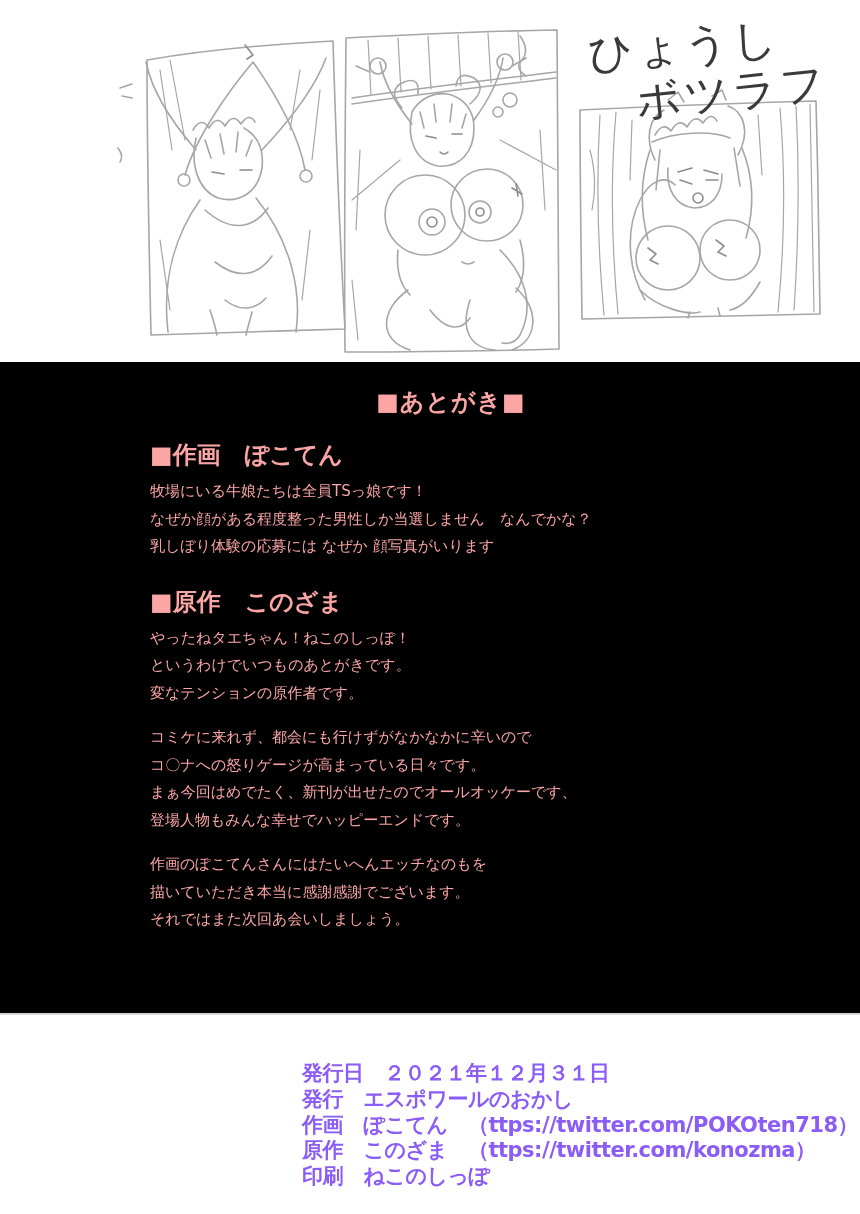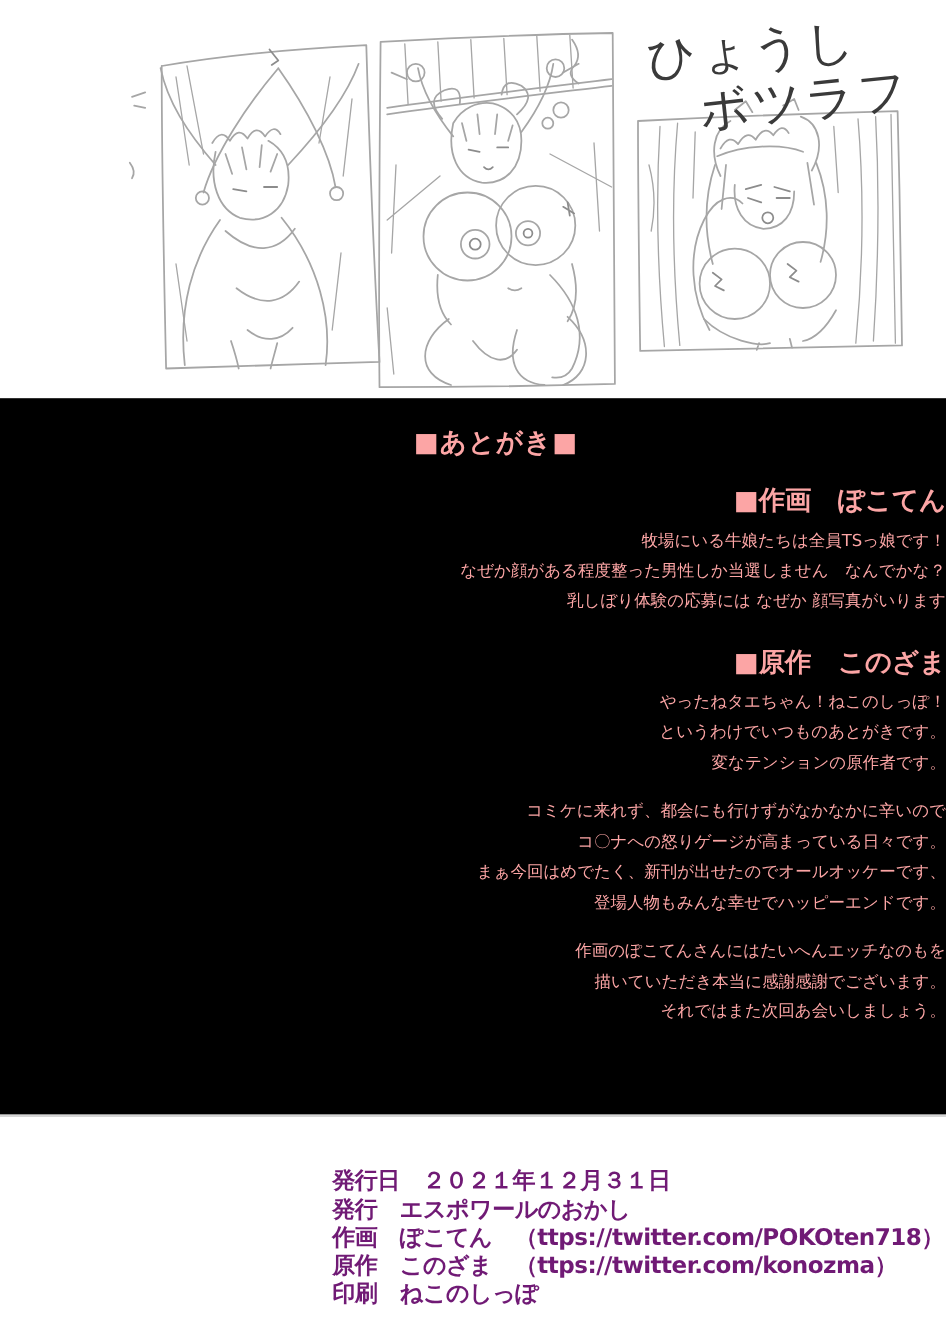--- a/index.html
+++ b/index.html
@@ -27,30 +27,30 @@
     position:absolute;top:362px;left:0;width:860px;height:651px;
     background:#000;color:#fca5a5;
     border-bottom:2px solid #d5d5d5;box-sizing:content-box;
   }
   .aw-title{
     margin-top:24px;text-align:center;
     font-size:24px;font-weight:bold;letter-spacing:1px;
     transform:translateX(21px);
     white-space:pre;
   }
-  .aw-content{margin:22px 0 0 150px;text-align:right;}
+  .aw-content{margin:22px 0 0 150px;}
   .aw-header{font-size:24px;font-weight:bold;line-height:30px;margin-bottom:8px;white-space:pre;}
   .aw-line{font-size:15px;line-height:27.5px;white-space:pre;}
   .aw-section2{margin-top:26px;}
   .aw-para{margin-top:17px;}
 
   
   .colophon{
     position:absolute;top:1015px;left:0;width:860px;height:199px;
-    background:#fff;color:#701a75;
+    background:#fff;color:#8b5cf6;
     padding-top:46px;padding-left:302px;box-sizing:border-box;
   }
   .co-line{
     font-size:21px;font-weight:bold;line-height:25.8px;
     letter-spacing:-0.5px;white-space:pre;
   }
 </style>
 </head>
 <body>
 

